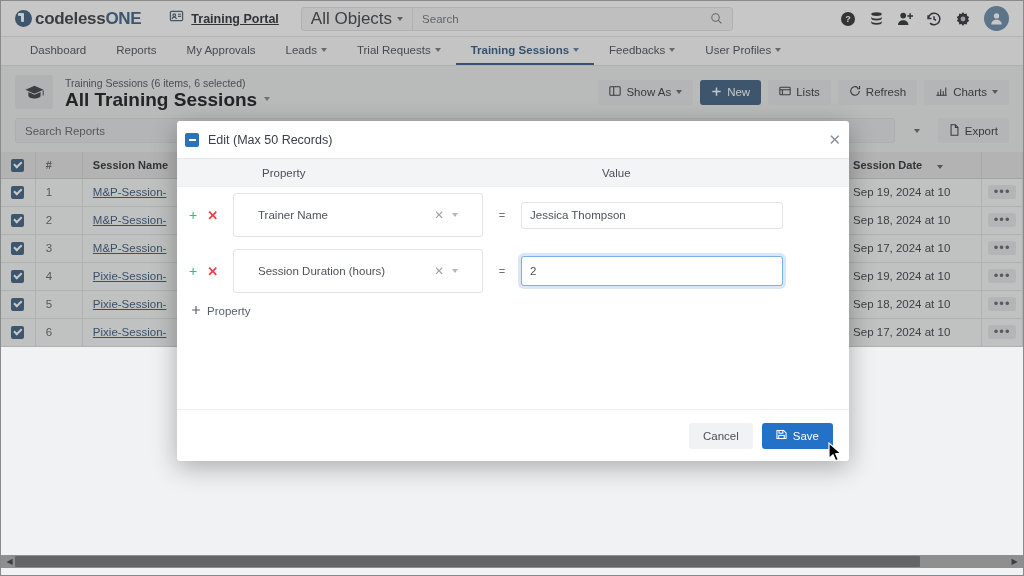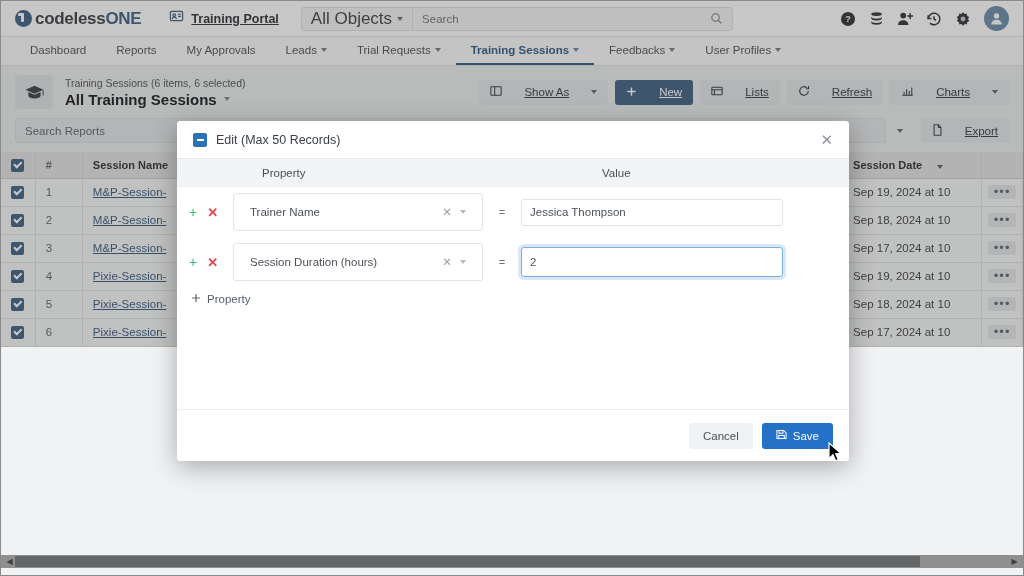--- a/index.html
+++ b/index.html
@@ -96,28 +96,28 @@
   
   .listhead {
     background: #eceef0; padding: 9px 14px 0 14px;
   }
   .lh-row { display: flex; align-items: center; }
   .cap-badge {
     width: 38px; height: 34px; background: #e1e4e8; border-radius: 4px;
     display: flex; align-items: center; justify-content: center; margin-right: 12px;
   }
   .lh-sub { font-size: 10.5px; color: #5d636c; line-height: 14px; }
-  .lh-title { font-size: 15px; font-weight: 700; color: #2a2f36; line-height: 19px;
+  .lh-title { font-size: 19px; font-weight: 700; color: #2a2f36; line-height: 19px;
               display: flex; align-items: center; gap: 7px; }
   .lh-actions { margin-left: auto; display: flex; align-items: center; gap: 7px; }
   .btn {
-    height: 25px; display: flex; align-items: center; gap: 22px;
+    height: 25px; display: flex; align-items: center; gap: 5px;
     padding: 0 10px; border-radius: 3px; font-size: 11.5px;
     color: #464b53; background: #e6e8eb; border: 1px solid transparent;
-    cursor: pointer; white-space: nowrap; text-decoration: underline;
+    cursor: pointer; white-space: nowrap;
   }
   .btn.primary { background: #2d72b8; color: #fff; }
   .btn.ghost { background: transparent; }
 
   .searchrow { display: flex; align-items: center; margin-top: 9px; padding-bottom: 9px; }
   .srec {
     width: 880px; height: 25px; background: #e6e8eb;
     border: 1px solid #dcdfe3; border-radius: 3px;
     font-size: 11.5px; color: #6d727a; padding: 0 9px;
     display: flex; align-items: center;
@@ -176,21 +176,21 @@
   .overlay { position: absolute; inset: 0; }
   .modal {
     position: absolute; left: 176px; top: 120px;
     width: 672px; height: 340px; background: #fff;
     border-radius: 3px;
     box-shadow: 0 6px 26px rgba(0,0,0,.3);
     display: flex; flex-direction: column;
   }
   .modal-head {
     height: 38px; display: flex; align-items: center; gap: 9px;
-    padding: 0 16px; border-bottom: 1px solid #e6e8eb;
+    padding: 0 8px; border-bottom: 1px solid #e6e8eb;
   }
   .mini-icon {
     width: 14px; height: 14px; background: #2d72b8; border-radius: 2px;
     display: flex; align-items: center; justify-content: center;
   }
   .mini-icon::after { content: ""; width: 7px; height: 2px; background: #fff; }
   .modal-title { font-size: 12.5px; color: #3b4049; }
   .modal-close { margin-left: auto; font-size: 15px; color: #8d929a; cursor: pointer; line-height: 1; }
 
   .modal-body { flex: 1; overflow: hidden; }
@@ -200,22 +200,22 @@
   }
   .gh-prop { width: 400px; padding-left: 85px; }
   .gh-val { padding-left: 25px; }
 
   .prow { display: flex; align-items: center; padding: 6px 0 6px 12px; }
   .rowicons { width: 44px; display: flex; gap: 10px; align-items: center; }
   .ic-plus { color: #3cb878; font-size: 14px; cursor: pointer; line-height: 1; }
   .ic-x { color: #e8424c; font-size: 13px; cursor: pointer; line-height: 1; font-weight: 600; }
 
   .propsel {
-    width: 250px; height: 38px; border: 1px solid #e1e4e8; border-radius: 3px;
-    display: flex; align-items: center; padding: 0 16px;
+    width: 250px; height: 44px; border: 1px solid #e1e4e8; border-radius: 3px;
+    display: flex; align-items: center; padding: 0 24px;
     font-size: 11.5px; color: #4d525a; background: #fff;
   }
   .propsel .sp { margin-left: auto; display: flex; align-items: center; gap: 8px; color: #9aa0a8; }
   .eqsign { width: 38px; text-align: center; font-size: 11px; color: #6f747c; }
   .valinput {
     width: 262px; height: 27px; border: 1px solid #e1e4e8; border-radius: 3px;
     padding: 0 8px; font-size: 11.5px; color: #4d525a; outline: none;
     background: #fff; font-family: "Liberation Sans", sans-serif;
   }
   .valinput.focused {

